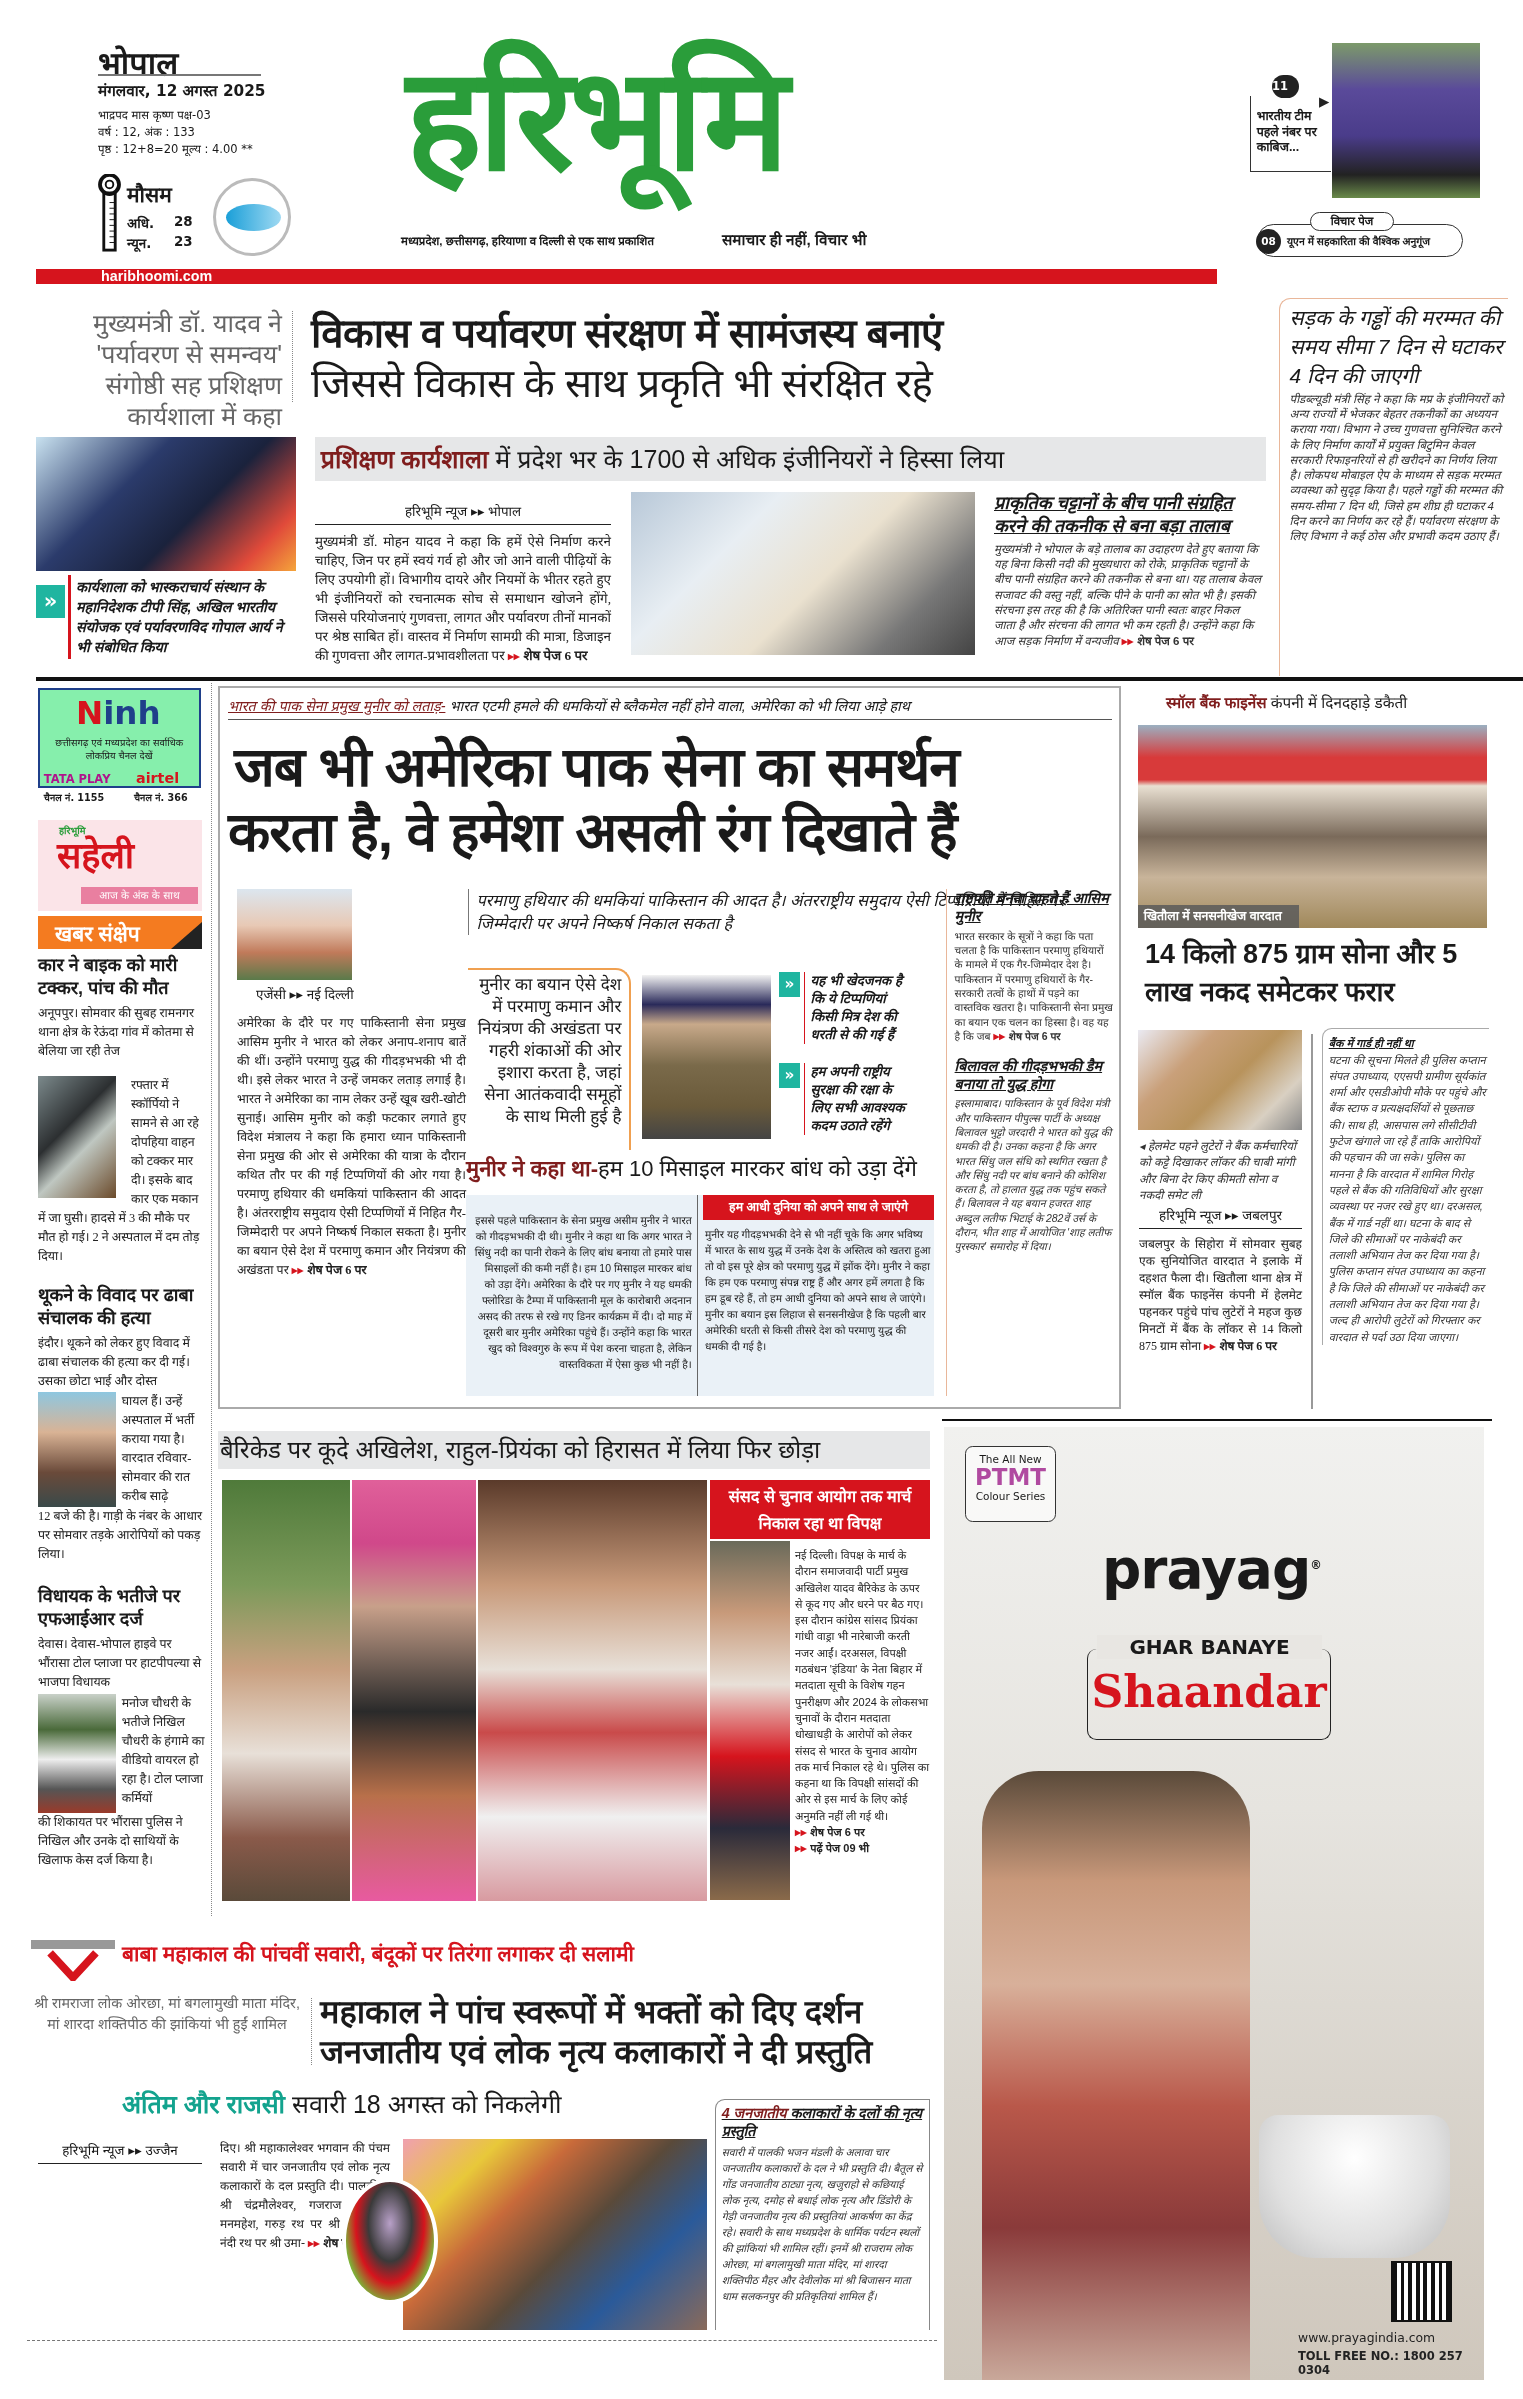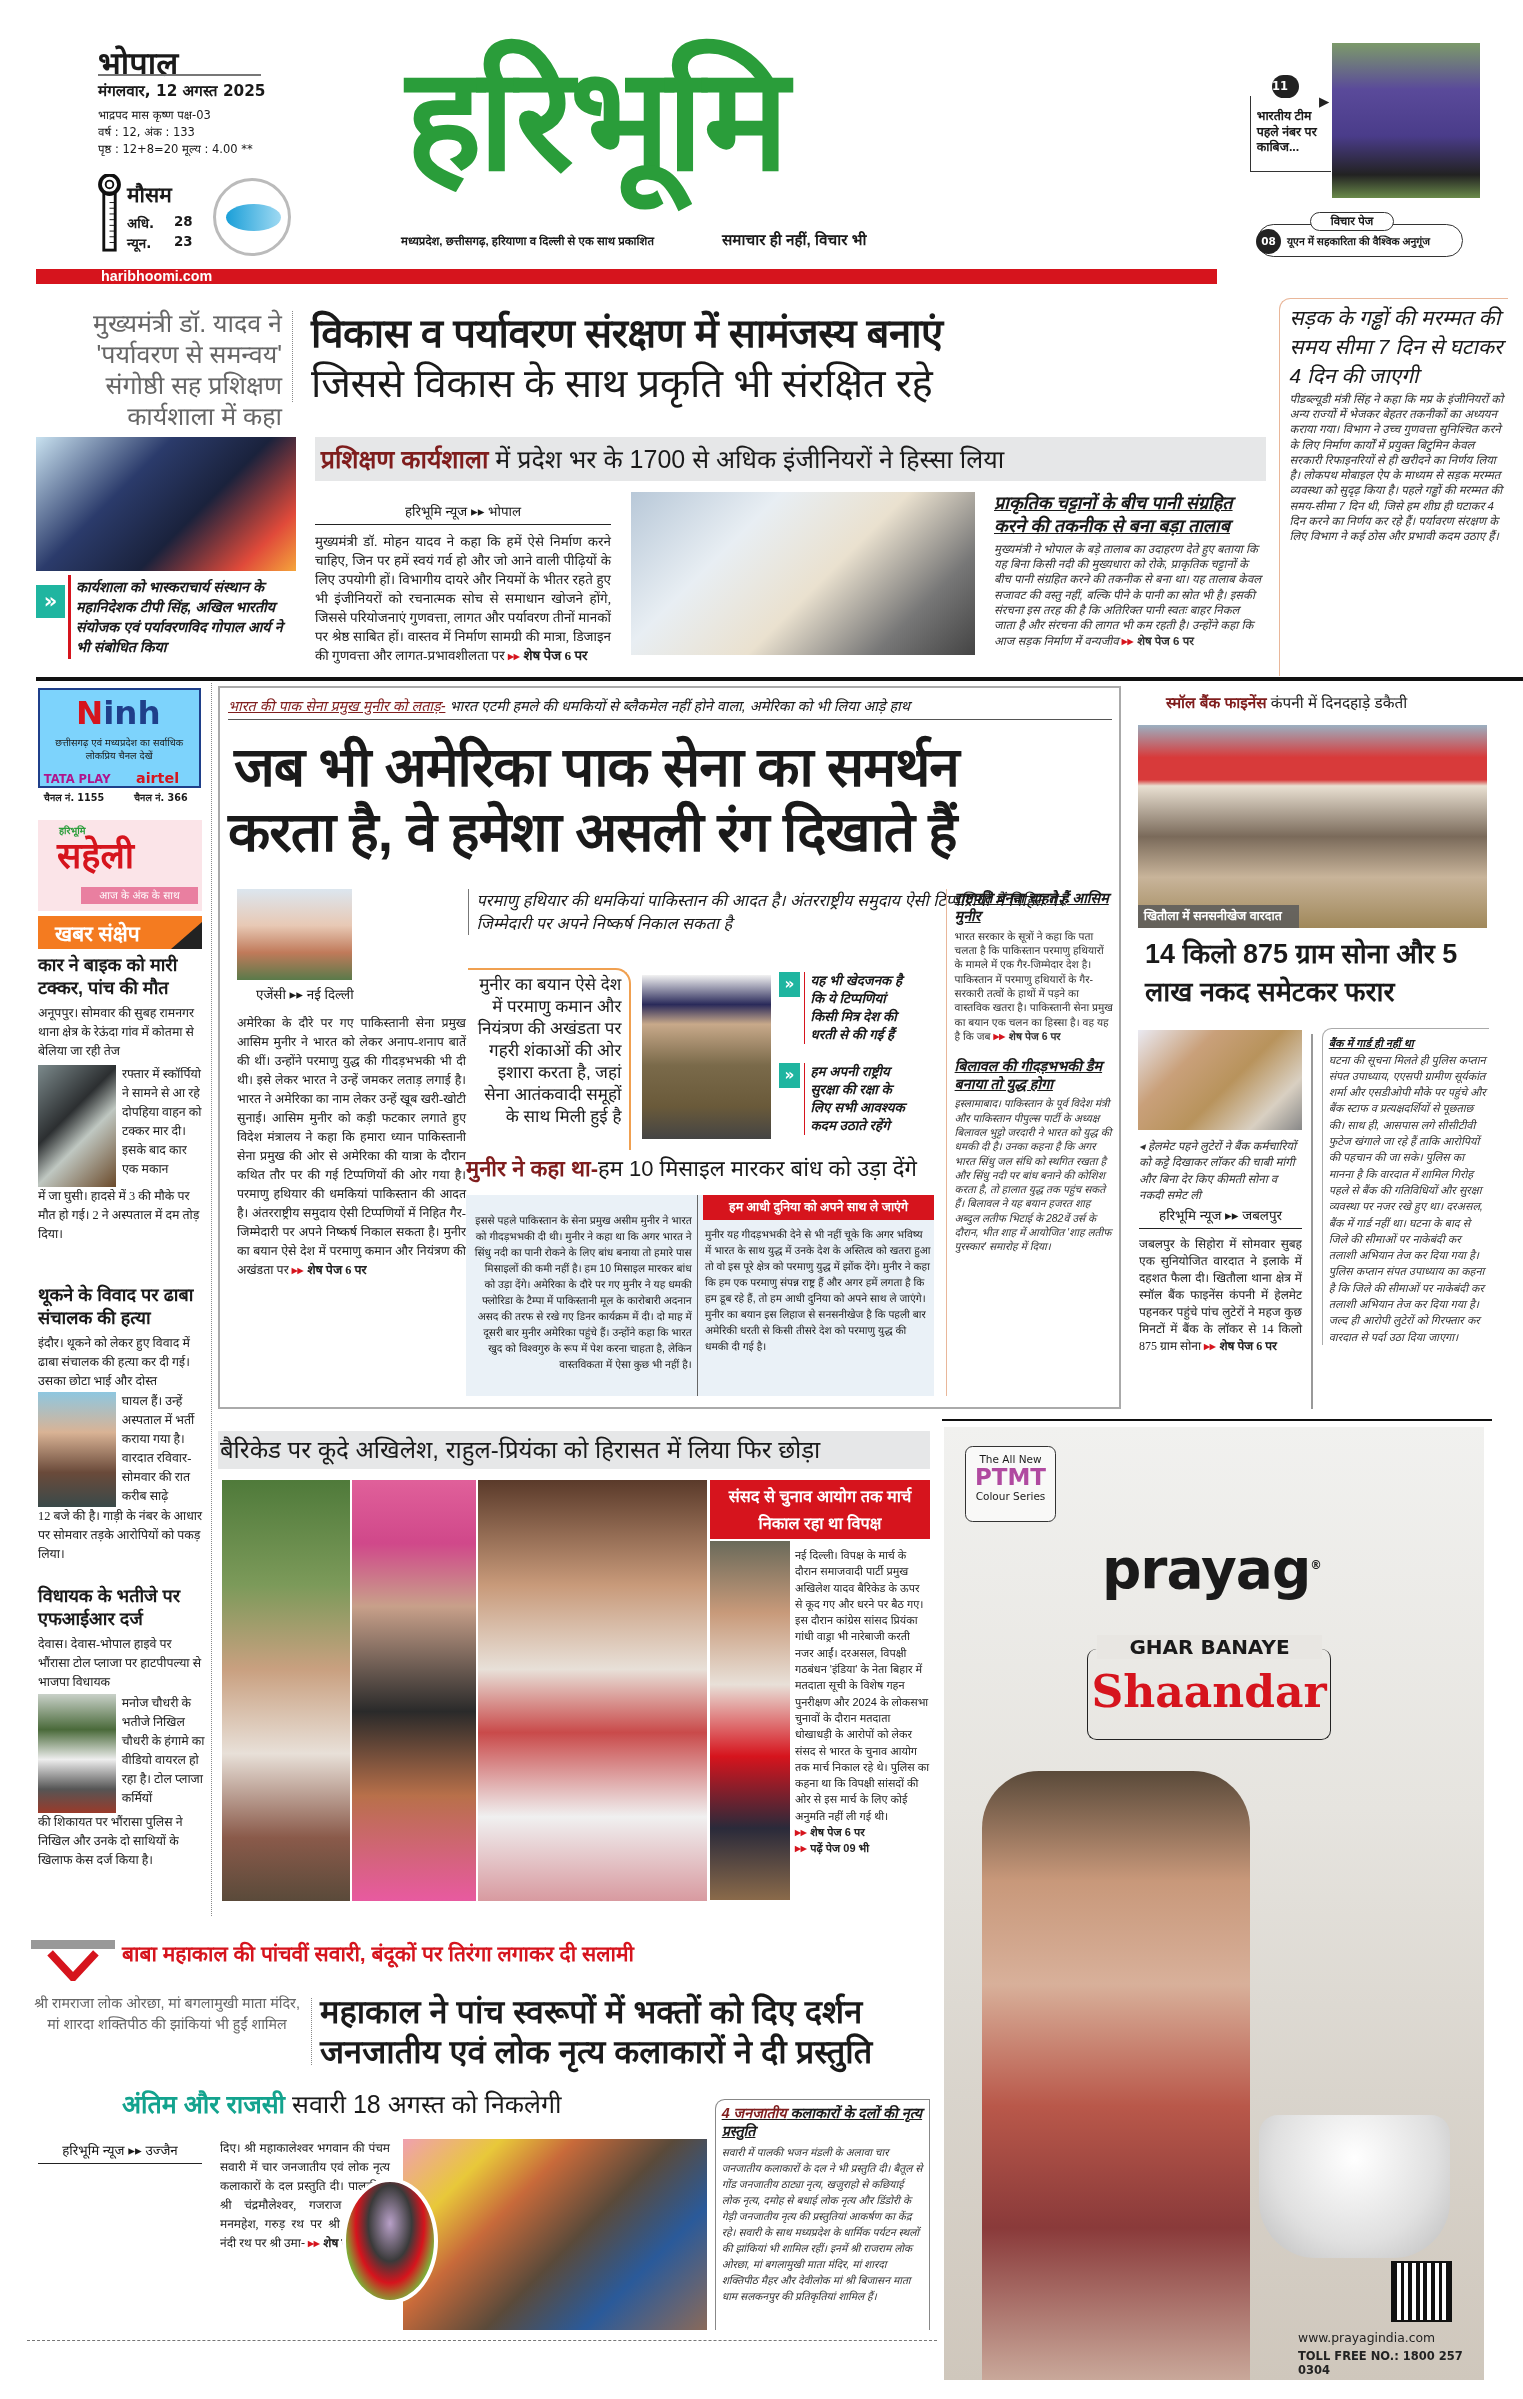--- a/index.html
+++ b/index.html
@@ -104,21 +104,21 @@
   <div class="cond it" style="font-size:11.5px;line-height:15.3px;margin-top:3.8px;color:#333"><span>मुख्यमंत्री ने भोपाल के बड़े तालाब का उदाहरण देते हुए बताया कि यह बिना किसी नदी की मुख्यधारा को रोके, प्राकृतिक चट्टानों के बीच पानी संग्रहित करने की तकनीक से बना था। यह तालाब केवल सजावट की वस्तु नहीं, बल्कि पीने के पानी का स्रोत भी है। इसकी संरचना इस तरह की है कि अतिरिक्त पानी स्वतः बाहर निकल जाता है और संरचना की लागत भी कम रहती है। उन्होंने कहा कि आज सड़क निर्माण में वन्यजीव</span> <span class="more" style="font-style:normal">शेष पेज 6 पर</span></div>
 </div>
 
 <div class="abs" style="left:1279px;top:298px;width:229px;border-left:1.9px solid #e9b79a;border-top:1.9px solid #e9b79a;border-radius:11.5px 0 0 0;padding:3.8px 0 0 9.6px;height:378px">
   <div class="cond it" style="font-size:21px;line-height:29px">सड़क के गड्ढों की मरम्मत की समय सीमा 7 दिन से घटाकर 4 दिन की जाएगी</div>
   <div class="cond it" style="font-size:11.5px;line-height:15.3px;margin-top:1.9px;color:#333">पीडब्ल्यूडी मंत्री सिंह ने कहा कि मप्र के इंजीनियरों को अन्य राज्यों में भेजकर बेहतर तकनीकों का अध्ययन कराया गया। विभाग ने उच्च गुणवत्ता सुनिश्चित करने के लिए निर्माण कार्यों में प्रयुक्त बिटुमिन केवल सरकारी रिफाइनरियों से ही खरीदने का निर्णय लिया है। लोकपथ मोबाइल ऐप के माध्यम से सड़क मरम्मत व्यवस्था को सुदृढ़ किया है। पहले गड्ढों की मरम्मत की समय-सीमा 7 दिन थी, जिसे हम शीघ्र ही घटाकर 4 दिन करने का निर्णय कर रहे हैं। पर्यावरण संरक्षण के लिए विभाग ने कई ठोस और प्रभावी कदम उठाए हैं।</div>
 </div>
 
 <div class="hr" style="left:36px;top:677px;width:1487px"></div>
 
-<div class="abs" style="left:38px;top:688px;width:163px;height:100px;border:2.9px solid #1f3f8a;background:#7dd3fc">
+<div class="abs" style="left:38px;top:688px;width:163px;height:100px;border:2.9px solid #1f3f8a;background:#86efac">
   <div class="abs" style="left:36px;top:3.8px;font-size:32.5px;font-weight:bold;color:#1f3f8a"><span style="color:#d6141d">N</span><span>inh</span></div>
   <div class="abs" style="left:7.6px;top:46px;width:143px;font-size:9.6px;text-align:center;line-height:13.4px">छत्तीसगढ़ एवं मध्यप्रदेश का सर्वाधिक लोकप्रिय चैनल देखें</div>
   <div class="abs" style="left:3.8px;top:82px;font-size:11.5px;font-weight:bold;color:#b0148c">TATA PLAY</div>
   <div class="abs" style="left:96px;top:80px;font-size:14.3px;font-weight:bold;color:#d6141d">airtel</div>
   <div class="abs" style="left:3.8px;top:101px;font-size:9.6px;font-weight:bold">चैनल नं. 1155</div>
   <div class="abs" style="left:94px;top:101px;font-size:9.6px;font-weight:bold">चैनल नं. 366</div>
 </div>
 <div class="abs" style="left:38px;top:820px;width:164px;height:91px;background:#fbe4e8">
   <div class="abs" style="left:21px;top:3.8px;font-size:9.6px;color:#2a9d3a;font-weight:bold">हरिभूमि</div>
   <div class="abs serif" style="left:19px;top:9.6px;font-size:36px;font-weight:bold;color:#d6141d">सहेली</div>
@@ -127,21 +127,21 @@
 <div class="abs cond" style="left:38px;top:916px;width:164px;height:32.5px;background:#f47b20">
   <span style="position:absolute;left:17px;top:2.9px;color:#fff;font-size:21px;font-weight:bold">खबर संक्षेप</span>
   <span style="position:absolute;right:0;top:5.7px;width:0;height:0;border-left:31px solid transparent;border-bottom:27px solid #222"></span>
 </div>
 
 <div class="abs" style="left:38px;top:954px;width:167px">
   <div style="height:330px">
     <div class="cond" style="font-size:18px;font-weight:bold;line-height:23px">कार ने बाइक को मारी टक्कर, पांच की मौत</div>
     <div class="body-txt" style="text-align:left;font-size:12.4px;line-height:19px;margin-top:3.8px">
       <span>अनूपपुर। सोमवार की सुबह रामनगर थाना क्षेत्र के रेऊंदा गांव में कोतमा से बेलिया जा रही तेज</span>
-      <div style="display:flex;gap:6px;margin-top:4px">
+      <div style="display:flex;gap:15px;margin-top:15px">
         <div class="ph-dark" style="width:78px;height:122px;flex:none;background:linear-gradient(135deg,#7c8a8c,#2c2f31 40%,#bfc7c1 60%,#6b4a2a)"></div>
         <span>रफ्तार में स्कॉर्पियो ने सामने से आ रहे दोपहिया वाहन को टक्कर मार दी। इसके बाद कार एक मकान</span>
       </div>
       <span>में जा घुसी। हादसे में 3 की मौके पर मौत हो गई। 2 ने अस्पताल में दम तोड़ दिया।</span>
     </div>
   </div>
   <div style="height:301px">
     <div class="cond" style="font-size:18px;font-weight:bold;line-height:23px">थूकने के विवाद पर ढाबा संचालक की हत्या</div>
     <div class="body-txt" style="text-align:left;font-size:12.4px;line-height:19px;margin-top:3.8px">
       <span>इंदौर। थूकने को लेकर हुए विवाद में ढाबा संचालक की हत्या कर दी गई। उसका छोटा भाई और दोस्त</span>

